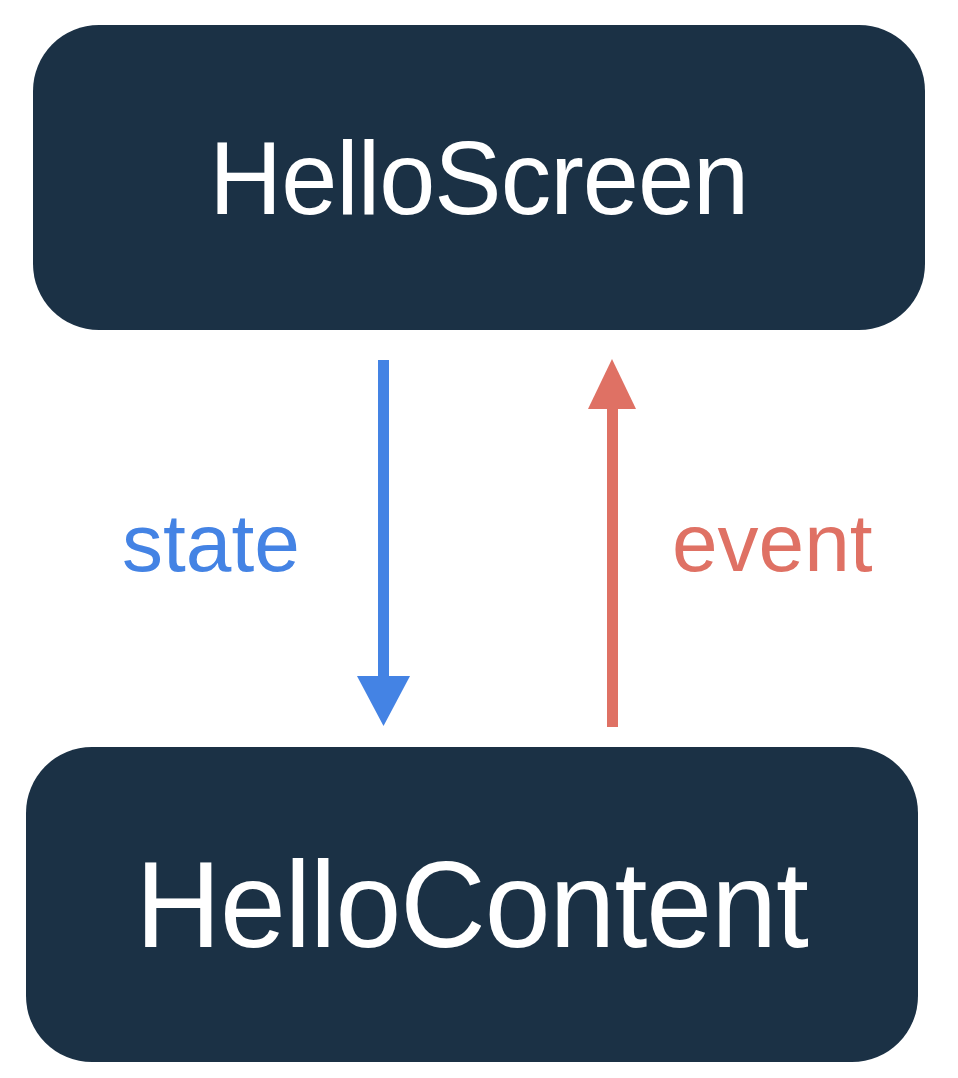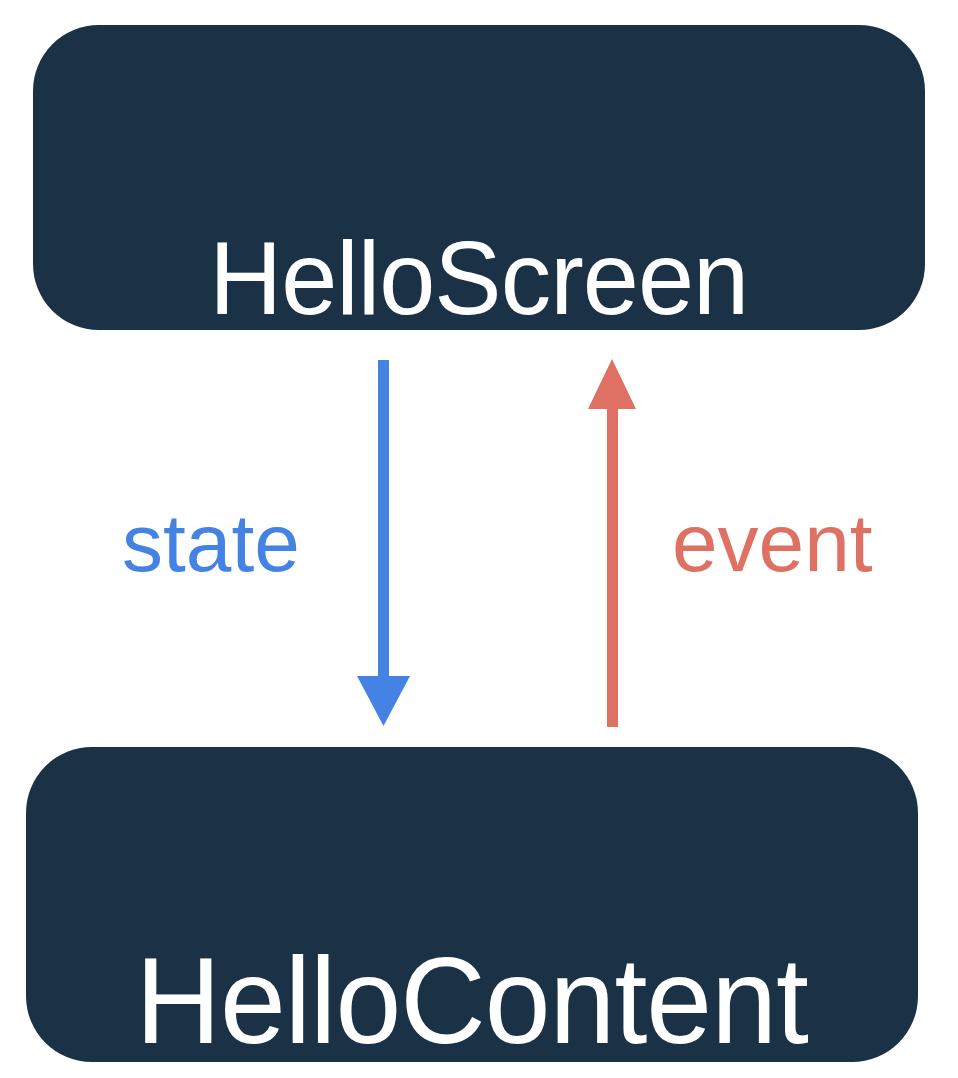--- a/index.html
+++ b/index.html
@@ -14,21 +14,21 @@
   #canvas {
     position: relative;
     width: 958px;
     height: 1078px;
     background: #ffffff;
     overflow: hidden;
   }
   .node {
     position: absolute;
     display: flex;
-    align-items: flex-end;
+    align-items: center;
     justify-content: center;
     background: #1B3145;
     border-radius: 66px;
     box-sizing: border-box;
   }
   .node-label {
     color: #ffffff;
     font-family: "Liberation Sans", sans-serif;
     font-weight: 400;
     letter-spacing: -1px;

